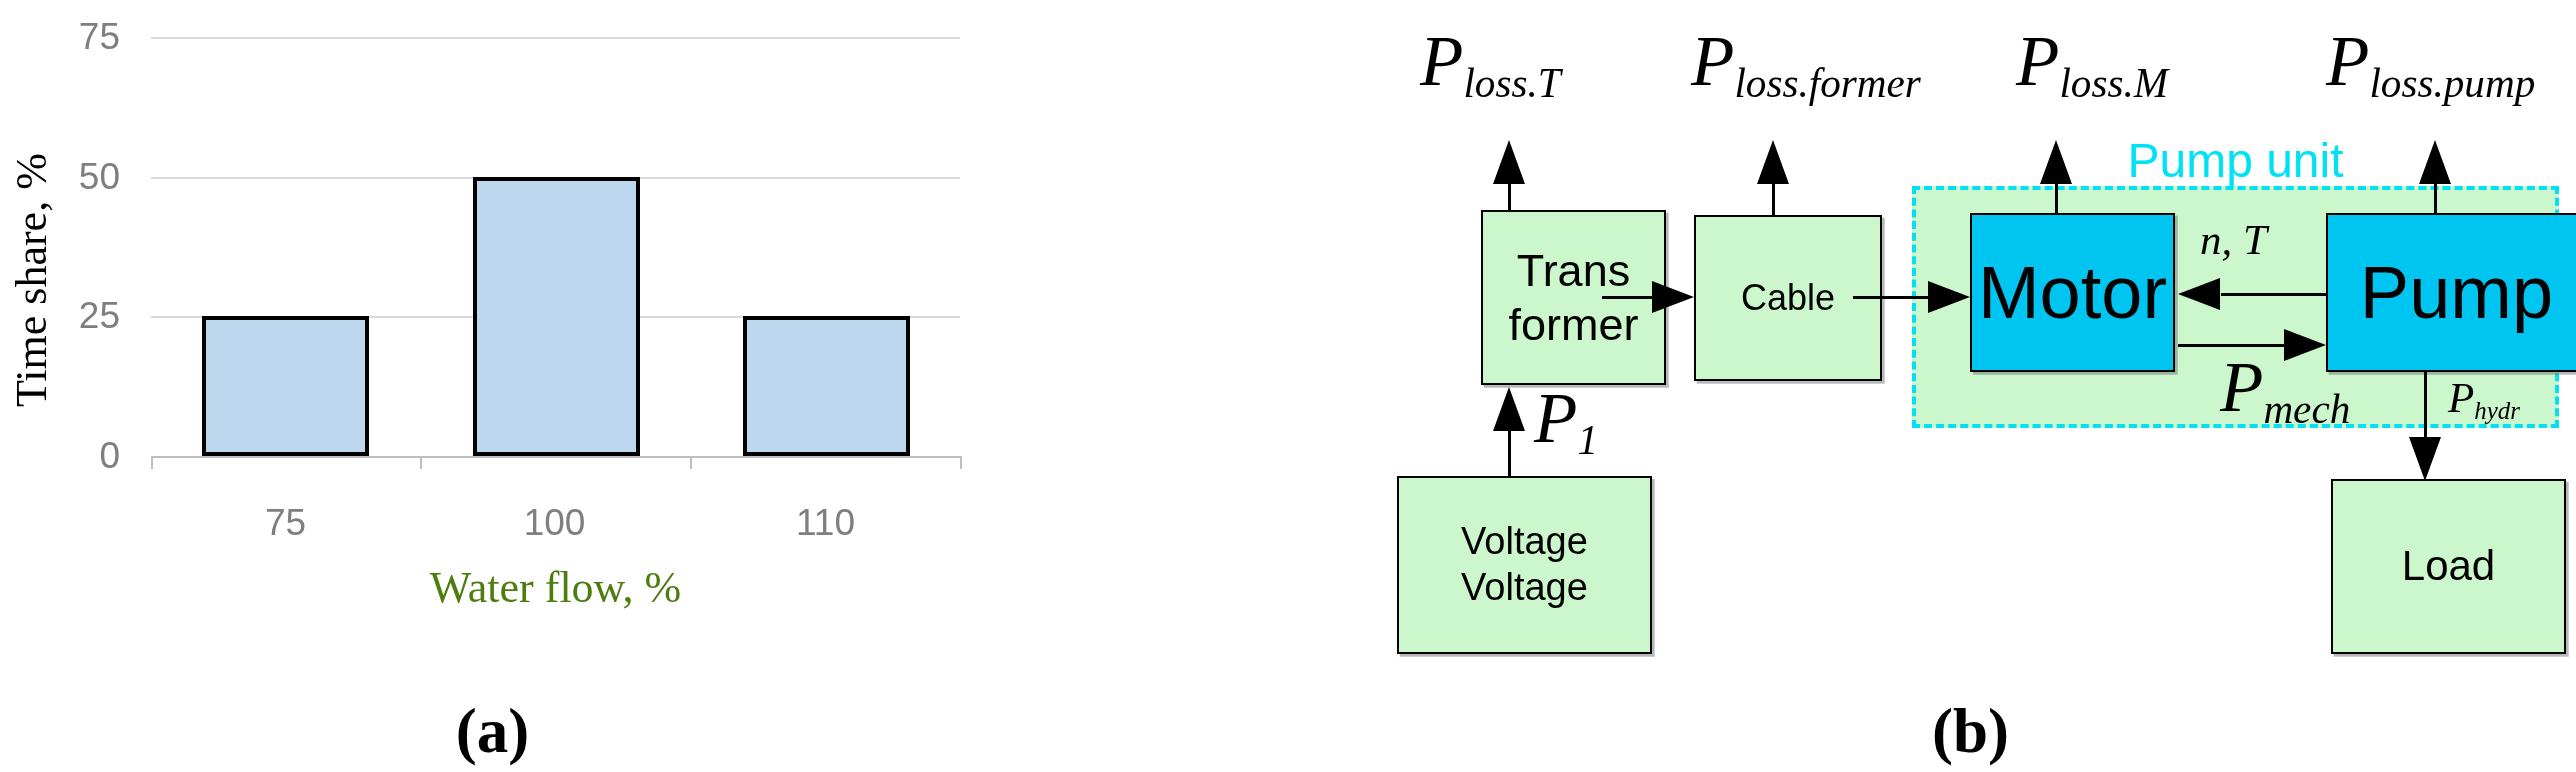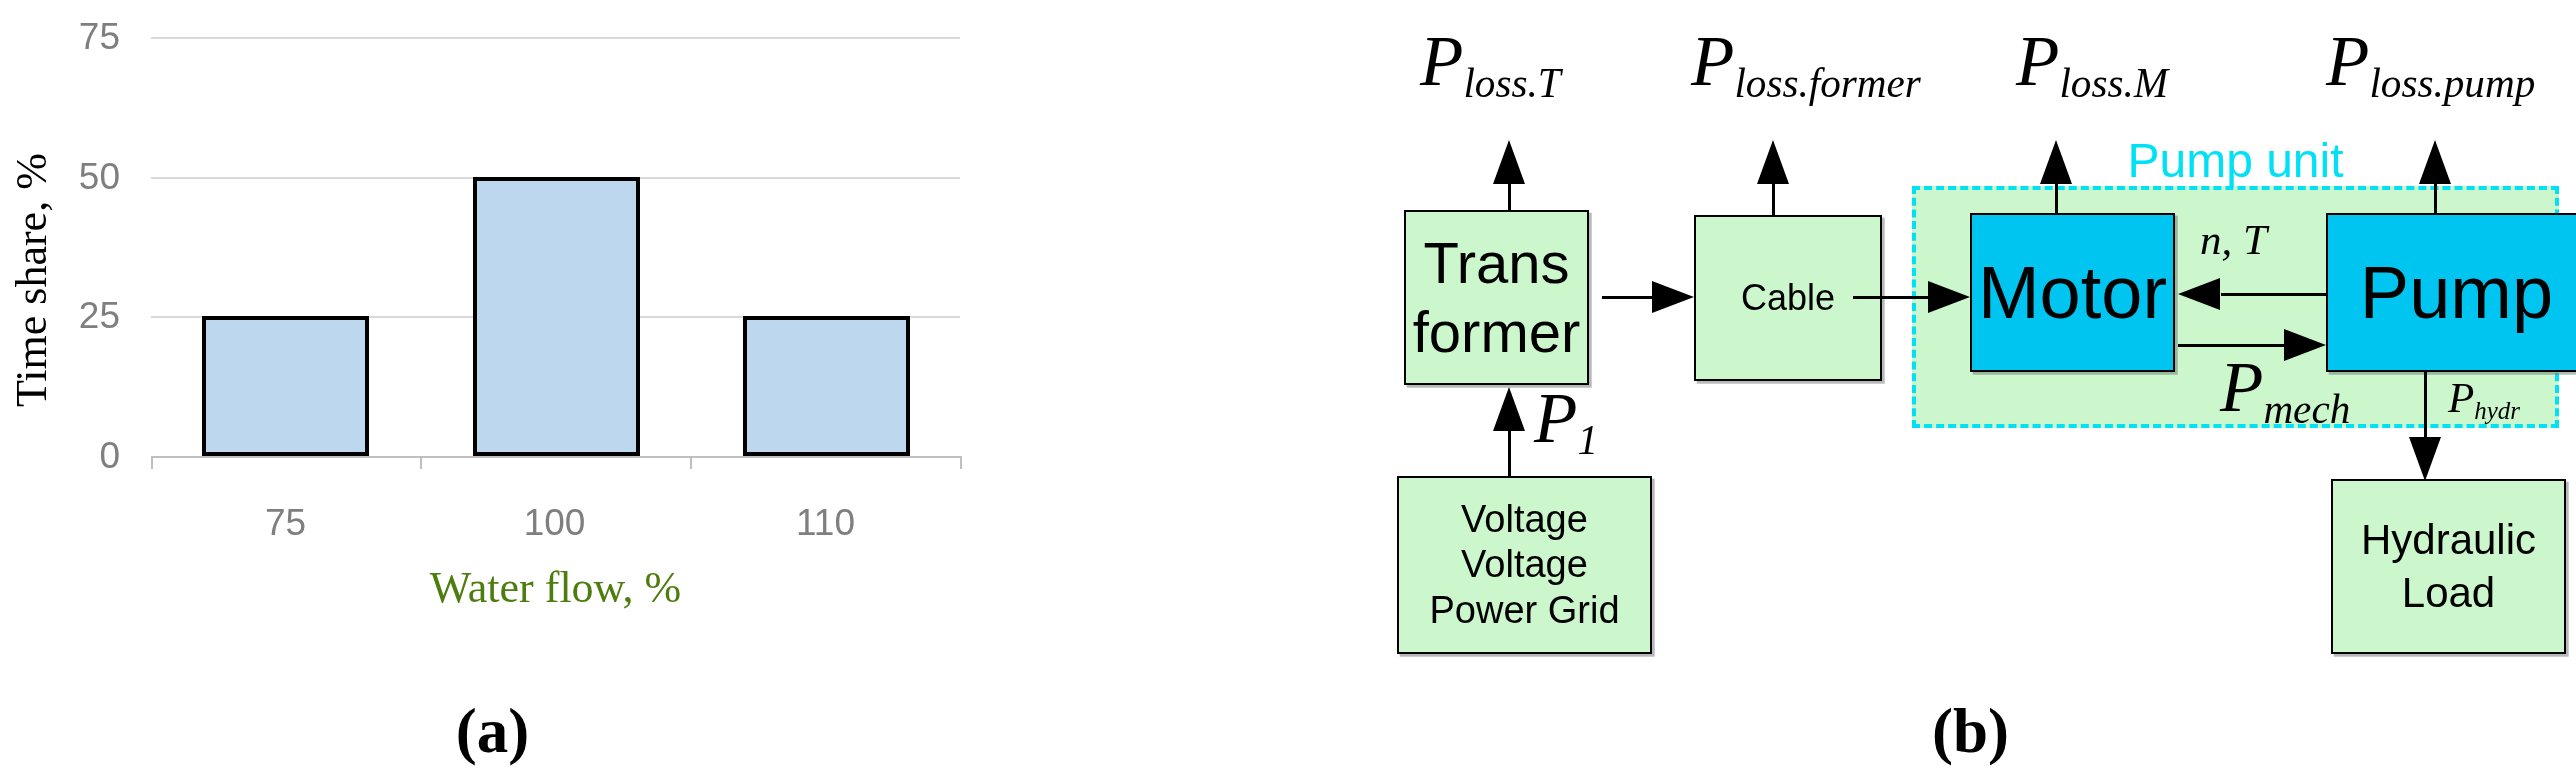--- a/index.html
+++ b/index.html
@@ -28,21 +28,21 @@
   
   .dashed-rect{position:absolute;left:1912px;top:186px;width:647px;height:242px;
     background:var(--green);border:4.1px dashed var(--cyan);box-sizing:border-box;z-index:1;}
   .gbox{position:absolute;background:var(--green);border:2.1px solid #000;
     box-shadow:2.7px 2.7px 0 rgba(120,130,125,.55);z-index:2;
     display:flex;flex-direction:column;align-items:center;justify-content:center;
     text-align:center;color:#000;box-sizing:border-box;}
   .bbox{position:absolute;background:var(--blue);border:2.7px solid #000;
     box-shadow:2.7px 2.7px 0 rgba(90,100,100,.45);z-index:3;
     display:flex;align-items:center;justify-content:center;color:#000;box-sizing:border-box;}
-  .box-transformer{left:1404px;top:210px;width:185px;height:175px;font-size:58px;line-height:1.18;}
+  .box-transformer{left:1481px;top:210px;width:185px;height:175px;font-size:45px;line-height:1.18;}
   .box-cable{left:1694px;top:215px;width:188px;height:166px;font-size:36px;}
   .box-motor{left:1970px;top:213px;width:205px;height:159px;font-size:74px;}
   .box-pump{left:2326px;top:213px;width:261px;height:159px;font-size:74px;align-items:center;}
   .box-grid{left:1397px;top:476px;width:255px;height:178px;font-size:38px;line-height:1.2;}
   .box-load{left:2331px;top:479px;width:235px;height:175px;font-size:42px;line-height:1.25;}
   .vline{position:absolute;width:2.7px;background:#000;z-index:5;}
   .hline{position:absolute;height:2.7px;background:#000;z-index:5;}
   .head{position:absolute;width:0;height:0;z-index:5;}
   .head-up{border-left:16.4px solid transparent;border-right:16.4px solid transparent;border-bottom:44px solid #000;}
   .head-down{border-left:16.4px solid transparent;border-right:16.4px solid transparent;border-top:44px solid #000;}
@@ -103,24 +103,22 @@
     </div>
     <div class="bbox box-motor">
       <span>Motor</span>
     </div>
     <div class="bbox box-pump">
       <span>Pump</span>
     </div>
     <div class="gbox box-grid">
       <span>Voltage</span>
       <span>Voltage</span>
-      <span>Power Grid</span>
     </div>
     <div class="gbox box-load">
-      <span>Hydraulic</span>
       <span>Load</span>
     </div>
 
     <div class="vline" style="left:1508px;top:183px;height:27px"></div>
     <div class="head head-up" style="left:1493px;top:140px"></div>
     <div class="vline" style="left:1772px;top:183px;height:32px"></div>
     <div class="head head-up" style="left:1757px;top:140px"></div>
     <div class="vline" style="left:2055px;top:183px;height:31px"></div>
     <div class="head head-up" style="left:2040px;top:140px"></div>
     <div class="vline" style="left:2434px;top:183px;height:31px"></div>

